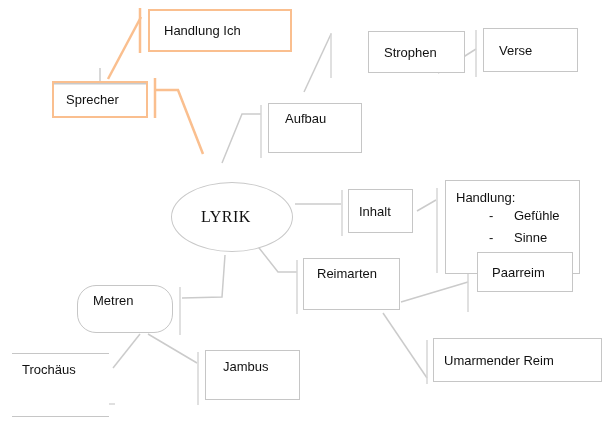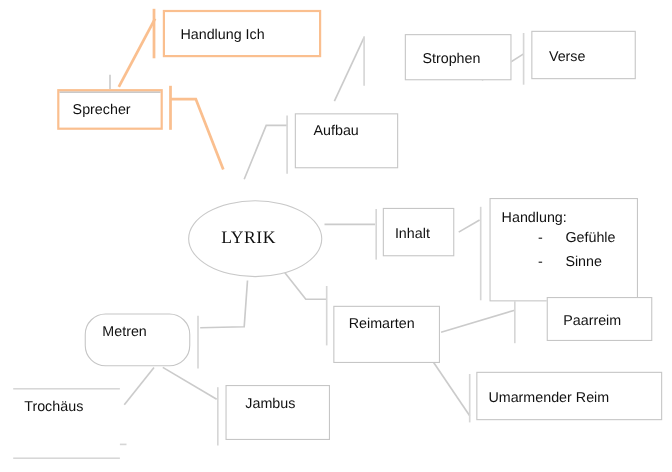--- a/index.html
+++ b/index.html
@@ -21,22 +21,22 @@
   
   #n-lyrisches-ich{left:148px;top:9px;width:144px;height:43px;padding-left:14px;}
   #n-sprecher{left:52px;top:81px;width:96px;height:37px;padding-left:12px;
               box-shadow:inset 0 1.5px 0 #c9c9c9;}
   #n-aufbau{left:268px;top:103px;width:94px;height:50px;padding:7px 0 0 16px;}
   #n-strophen{left:340px;top:31px;width:97px;height:42px;padding-left:15px;margin-left:28px;}
   #n-verse{left:483px;top:28px;width:95px;height:44px;padding-left:15px;}
   #n-inhalt{left:348px;top:189px;width:65px;height:44px;padding-left:10px;}
   #n-handlung{left:445px;top:180px;width:135px;height:94px;padding:9px 0 0 10px;
               display:block;}
-  #n-reimarten{left:303px;top:258px;width:97px;height:52px;padding:7px 0 0 13px;margin-top:20px;}
-  #n-paarreim{left:477px;top:270px;width:96px;height:40px;padding-left:14px;margin-left:20px;}
+  #n-reimarten{left:303px;top:258px;width:97px;height:52px;padding:7px 0 0 13px;}
+  #n-paarreim{left:477px;top:252px;width:96px;height:40px;padding-left:14px;}
   #n-umarmender-reim{left:433px;top:338px;width:169px;height:44px;padding-left:10px;}
   #n-metren{left:77px;top:285px;width:96px;height:48px;padding:7px 0 0 15px;border-radius:19px;}
   #n-trochaeus{left:12px;top:353px;width:97px;height:64px;padding:8px 0 0 10px;
                border-left:none;border-right:none;}
   #n-jambus{left:205px;top:350px;width:95px;height:50px;padding:8px 0 0 17px;}
   .ellipse{
     position:absolute;left:171px;top:182px;width:122px;height:70px;
     border:1.5px solid #c9c9c9;border-radius:50%;box-sizing:border-box;
     display:flex;align-items:center;justify-content:center;background:#fff;
   }

